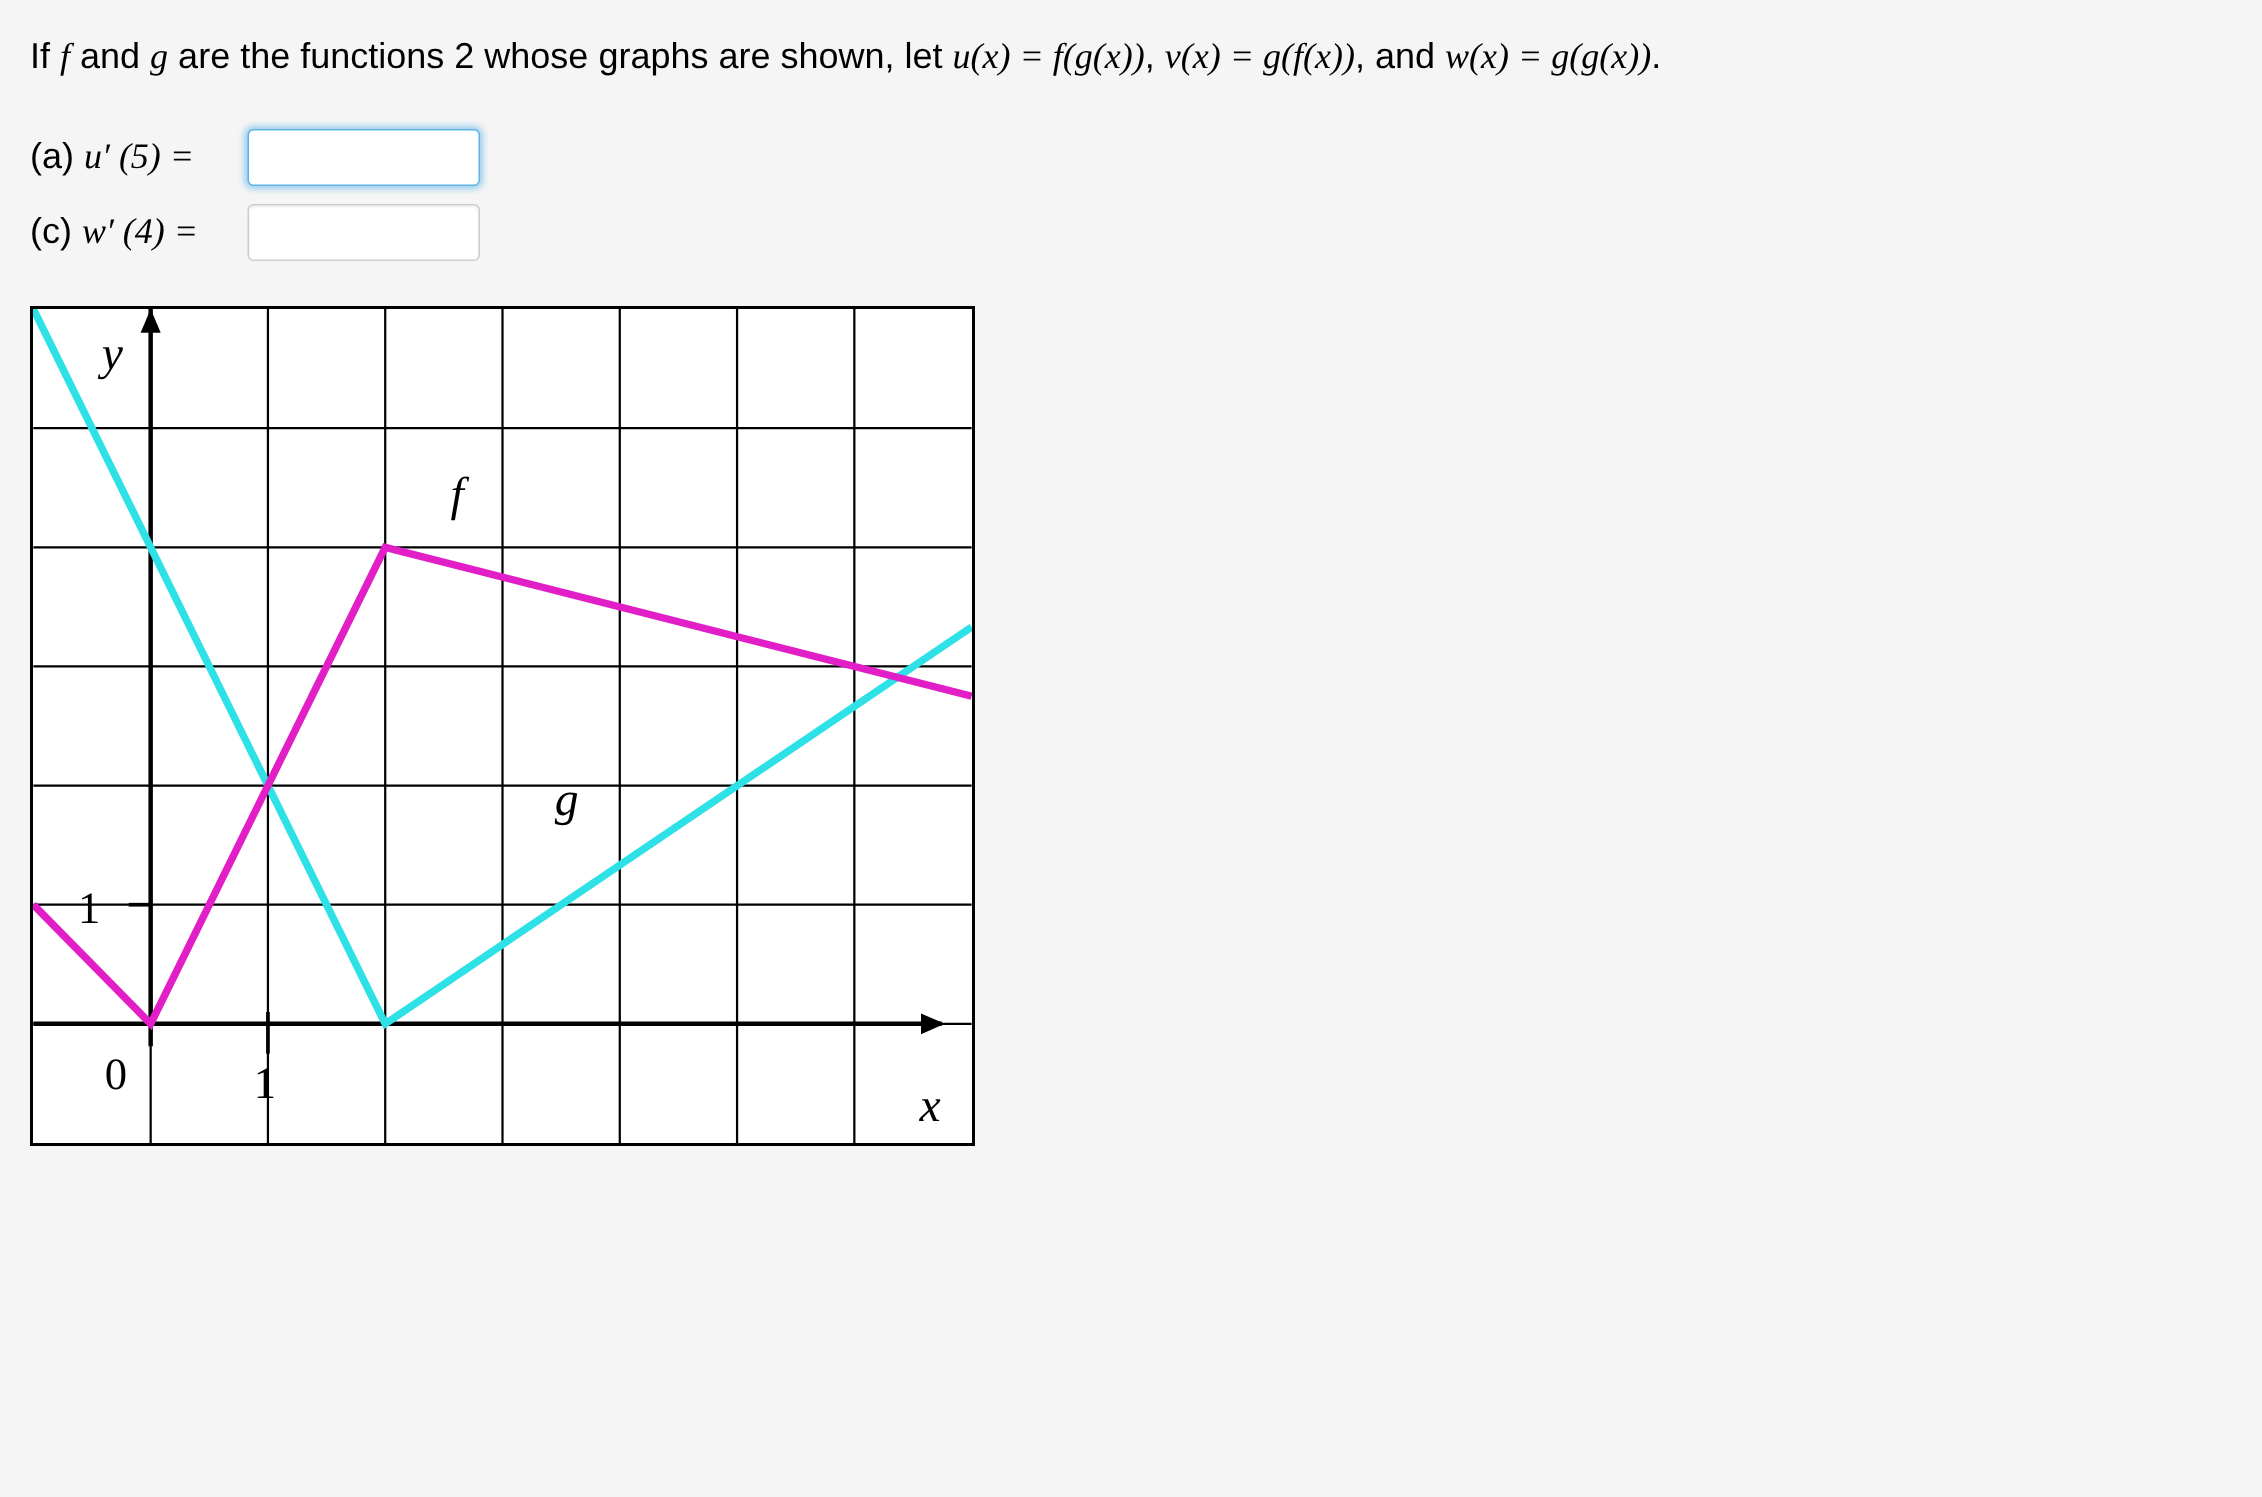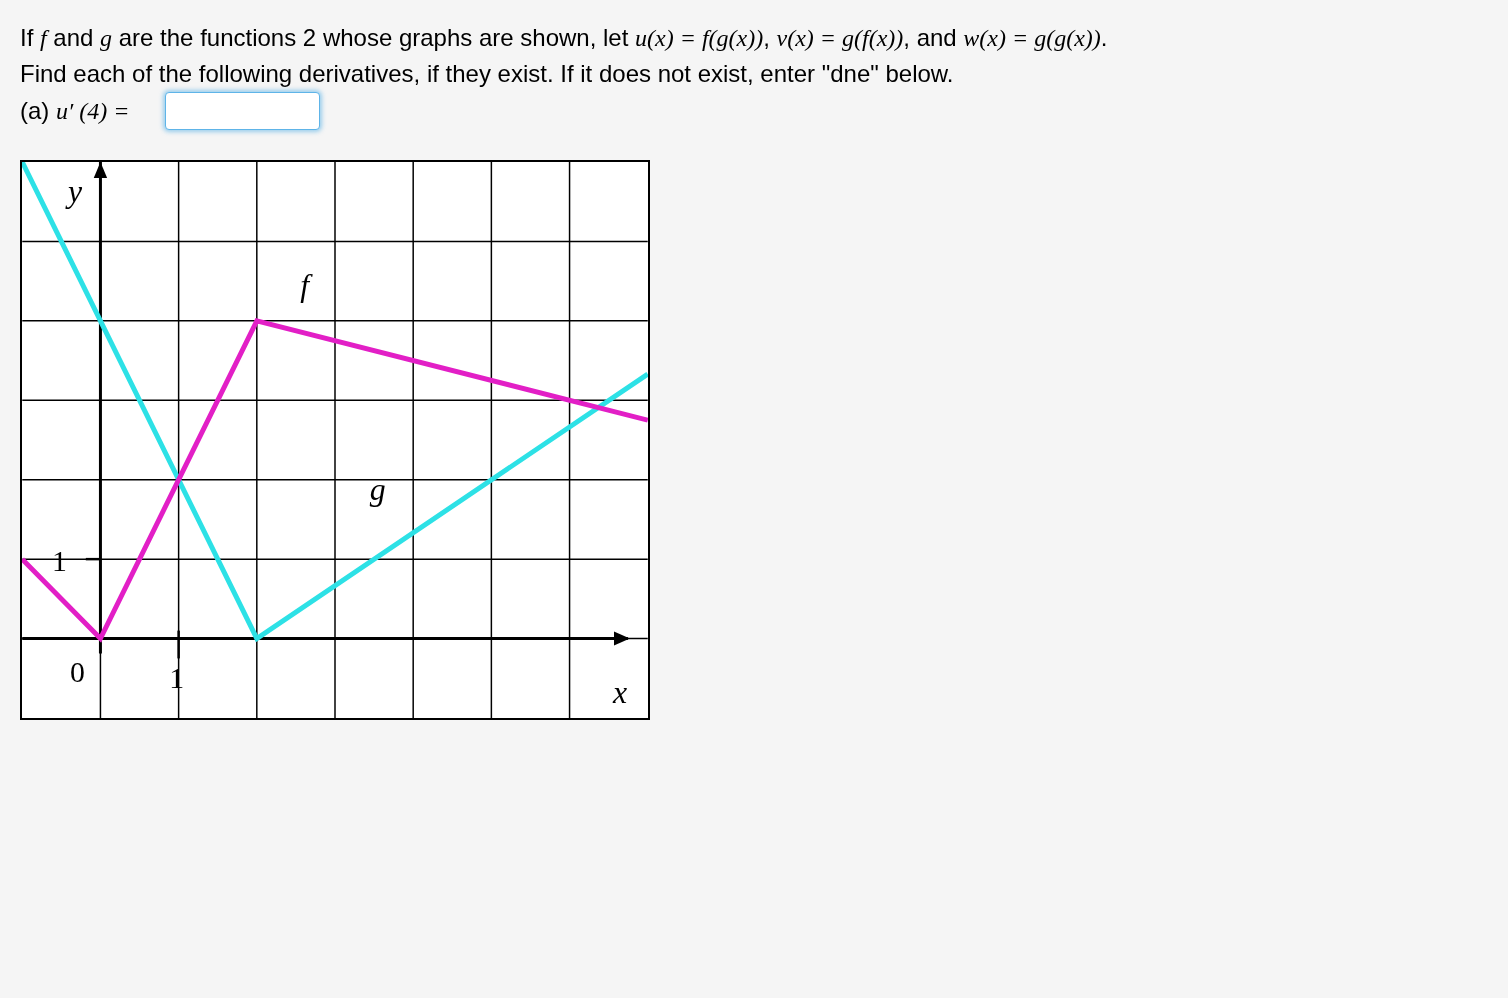--- a/index.html
+++ b/index.html
@@ -6,20 +6,21 @@
     body {
       background: #f5f5f5;
       font-family: Arial, Helvetica, sans-serif;
       font-size: 24px;
       color: #000;
       padding: 20px;
       width: 1508px;
     }
     .problem-text {
       line-height: 1.5;
+      margin-bottom: 30px;
     }
     .math-i { font-style: italic; font-family: 'Times New Roman', serif; }
     .parts {
       margin-bottom: 30px;
     }
     .part-row {
       display: flex;
       align-items: center;
       margin-bottom: 12px;
       gap: 10px;
@@ -71,29 +72,34 @@
       font-size: 30px;
     }
   </style>
 </head>
 <body>
 
 <div class="problem-text">
   <div>
     <span>If </span><span class="math-i">f</span><span> and </span><span class="math-i">g</span><span> are the functions 2 whose graphs are shown, let </span><span class="math-i">u(x) = f(g(x))</span><span>, </span><span class="math-i">v(x) = g(f(x))</span><span>, and </span><span class="math-i">w(x) = g(g(x))</span><span>.</span>
   </div>
-  <div>Find each of the following derivatives, if they exist. If it does not exist, enter "dne" below.</div>
 </div>
 
 <div class="parts">
   <div class="part-row">
     <span class="part-label">
-      <span>(a) </span><span class="math-i">u′ (4) =</span>
+      <span>(a) </span><span class="math-i">u′ (5) =</span>
     </span>
     <input type="text" class="answer-input focused" style="">
+  </div>
+  <div class="part-row">
+    <span class="part-label">
+      <span>(c) </span><span class="math-i">w′ (4) =</span>
+    </span>
+    <input type="text" class="answer-input" style="">
   </div>
 </div>
 
 <div class="graph-container">
   <svg class="graph-svg" viewBox="0 0 630 560">
 
     <line class="grid-line" x1="78.75" y1="0" x2="78.75" y2="560"></line>
     <line class="grid-line" x1="157.5" y1="0" x2="157.5" y2="560"></line>
     <line class="grid-line" x1="236.25" y1="0" x2="236.25" y2="560"></line>
     <line class="grid-line" x1="315" y1="0" x2="315" y2="560"></line>

